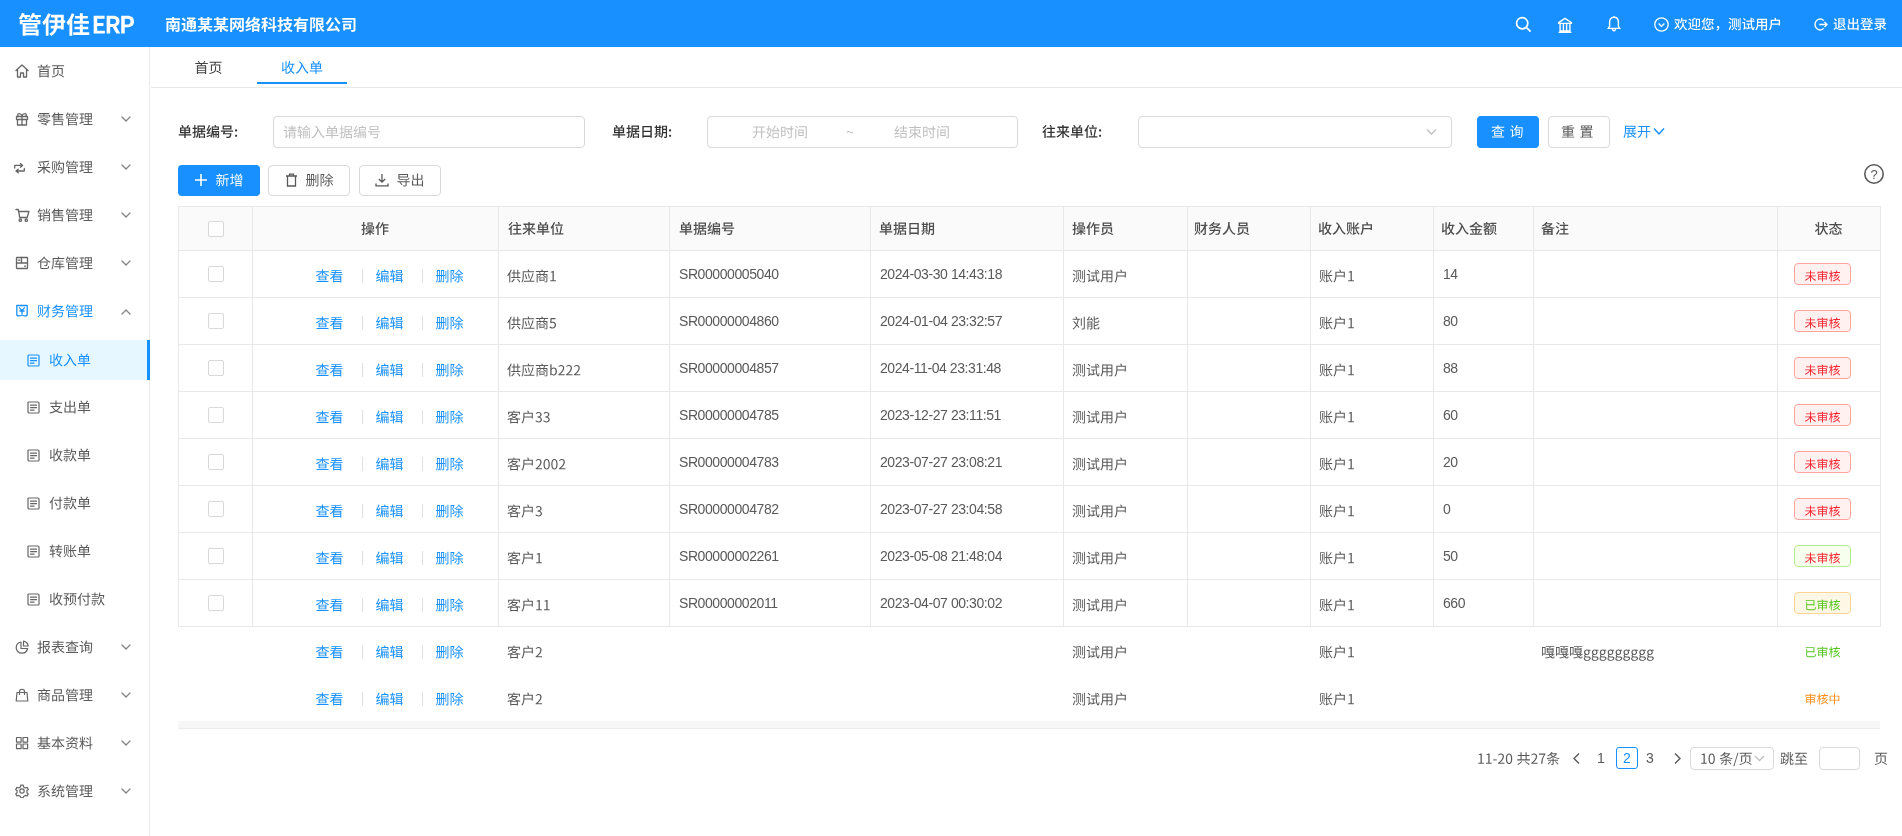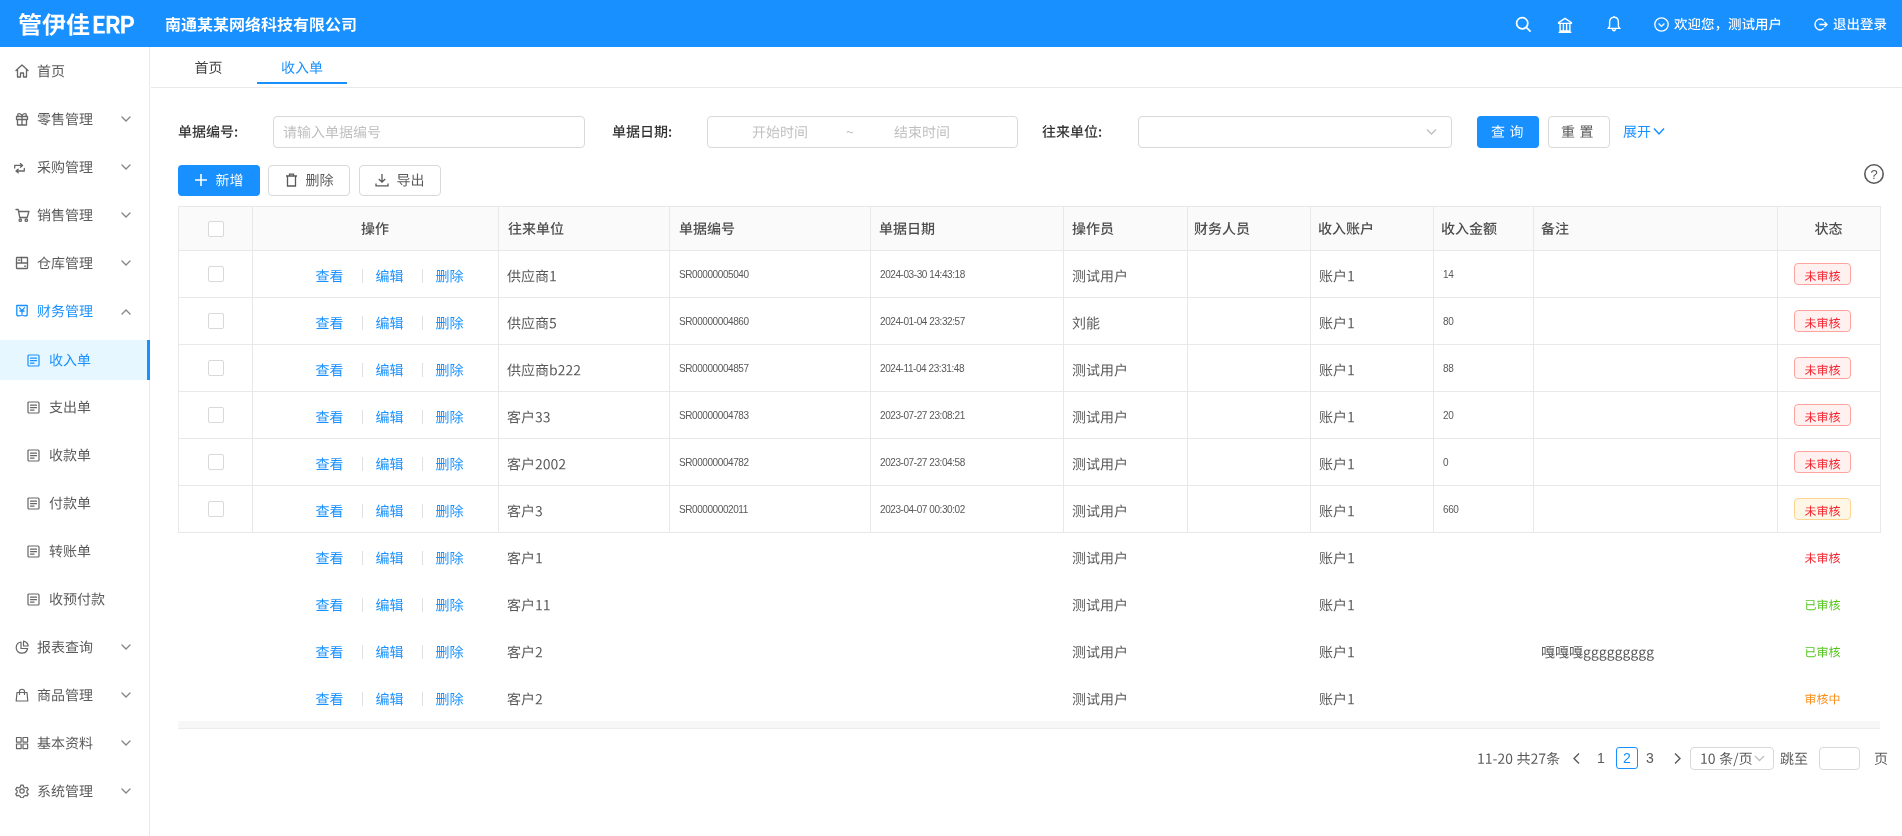--- a/index.html
+++ b/index.html
@@ -17,21 +17,21 @@
 .inkbar { position:absolute; left:257px; top:82px; width:90px; height:2px; background:#1890ff; }
 
 .inp { position:absolute; background:#fff; border:1px solid #d9d9d9; border-radius:4px; }
 .btn-primary { position:absolute; background:#1890ff; border-radius:4px; }
 .btn-plain { position:absolute; background:#fff; border:1px solid #d9d9d9; border-radius:4px; }
 
 .tbl { position:absolute; left:178px; top:206px; border-collapse:collapse; table-layout:fixed; }
 .tbl td, .tbl th { border:1px solid #e8e8e8; padding:0; font-weight:normal; }
 .tbl thead th { background:#fafafa; height:44px; }
 .tbl tbody td { height:47px; background:#fff; }
-.tbl td.lat { font-size:10px; color:#595959; padding-left:9px; letter-spacing:-0.42px; vertical-align:middle; }
+.tbl td.lat { font-size:14px; color:#595959; padding-left:9px; letter-spacing:-0.42px; vertical-align:middle; }
 .cbx { width:16px; height:16px; border:1px solid #d9d9d9; border-radius:2px; background:#fff; margin:0 auto; }
 .badge { width:57px; height:22px; border-radius:4px; margin:0 0 0 16px; border:1px solid; }
 .b-red { border-color:#ffa39e; background:#fff1f0; }
 .b-green { border-color:#b7eb8f; background:#f6ffed; }
 .b-orange { border-color:#ffd591; background:#fff7e6; }
 .scrollstrip { position:absolute; left:178px; top:721px; width:1702px; height:8px;
   background:#f7f7f7; border-bottom:1px solid #ececec; }
 
 .pgnum { position:absolute; top:747px; height:23px; line-height:23px; font-size:14px; color:#595959; text-align:center; }
 .pg2 { position:absolute; left:1616px; top:747px; width:22px; height:22px; border:1px solid #1890ff;
@@ -268,20 +268,37 @@
         <td>
           <div class="badge b-red"></div>
         </td>
       </tr>
 <tr>
         <td>
           <div class="cbx"></div>
         </td>
         <td></td>
         <td></td>
+        <td class="lat">SR00000004785</td>
+        <td class="lat">2023-12-27 23:11:51</td>
+        <td></td>
+        <td></td>
+        <td></td>
+        <td class="lat">60</td>
+        <td></td>
+        <td>
+          <div class="badge b-red"></div>
+        </td>
+      </tr>
+<tr>
+        <td>
+          <div class="cbx"></div>
+        </td>
+        <td></td>
+        <td></td>
         <td class="lat">SR00000004783</td>
         <td class="lat">2023-07-27 23:08:21</td>
         <td></td>
         <td></td>
         <td></td>
         <td class="lat">20</td>
         <td></td>
         <td>
           <div class="badge b-red"></div>
         </td>
@@ -294,20 +311,37 @@
         <td></td>
         <td class="lat">SR00000004782</td>
         <td class="lat">2023-07-27 23:04:58</td>
         <td></td>
         <td></td>
         <td></td>
         <td class="lat">0</td>
         <td></td>
         <td>
           <div class="badge b-red"></div>
+        </td>
+      </tr>
+<tr>
+        <td>
+          <div class="cbx"></div>
+        </td>
+        <td></td>
+        <td></td>
+        <td class="lat">SR00000002261</td>
+        <td class="lat">2023-05-08 21:48:04</td>
+        <td></td>
+        <td></td>
+        <td></td>
+        <td class="lat">50</td>
+        <td></td>
+        <td>
+          <div class="badge b-green"></div>
         </td>
       </tr>
 <tr>
         <td>
           <div class="cbx"></div>
         </td>
         <td></td>
         <td></td>
         <td class="lat">SR00000002011</td>
         <td class="lat">2023-04-07 00:30:02</td>

